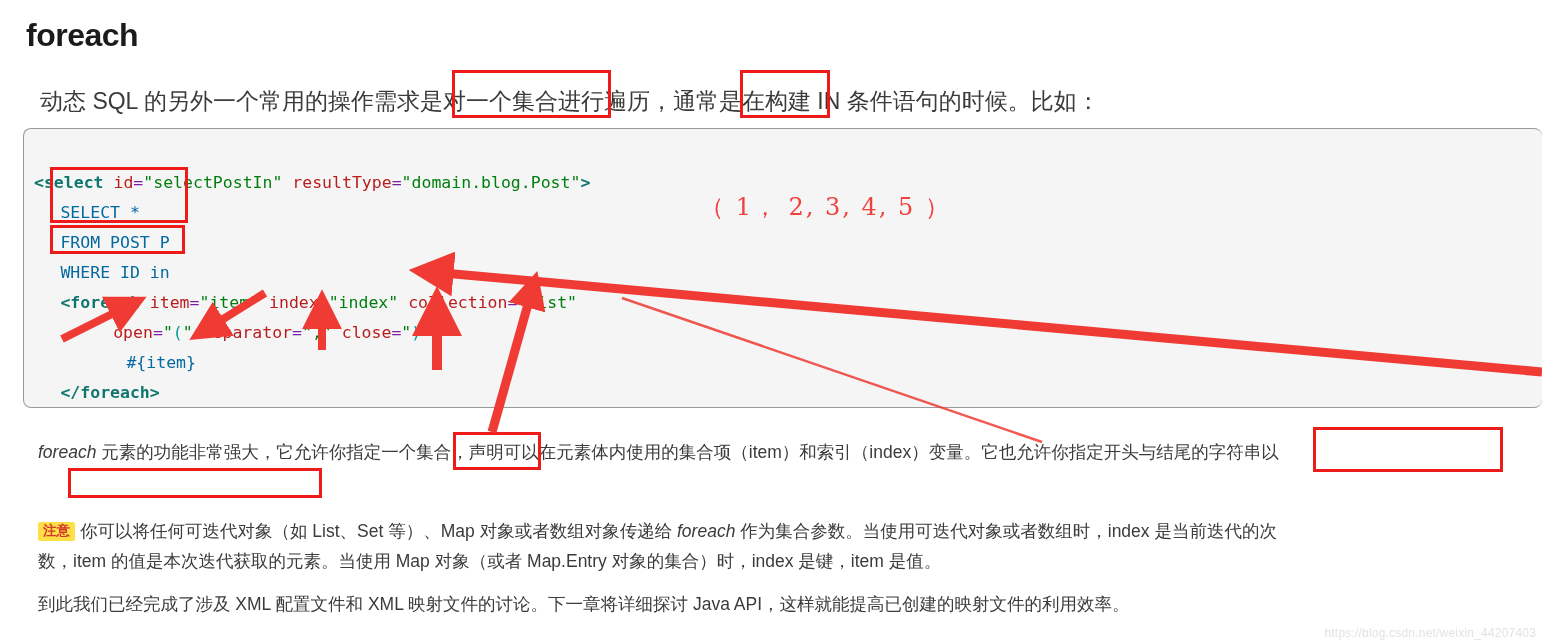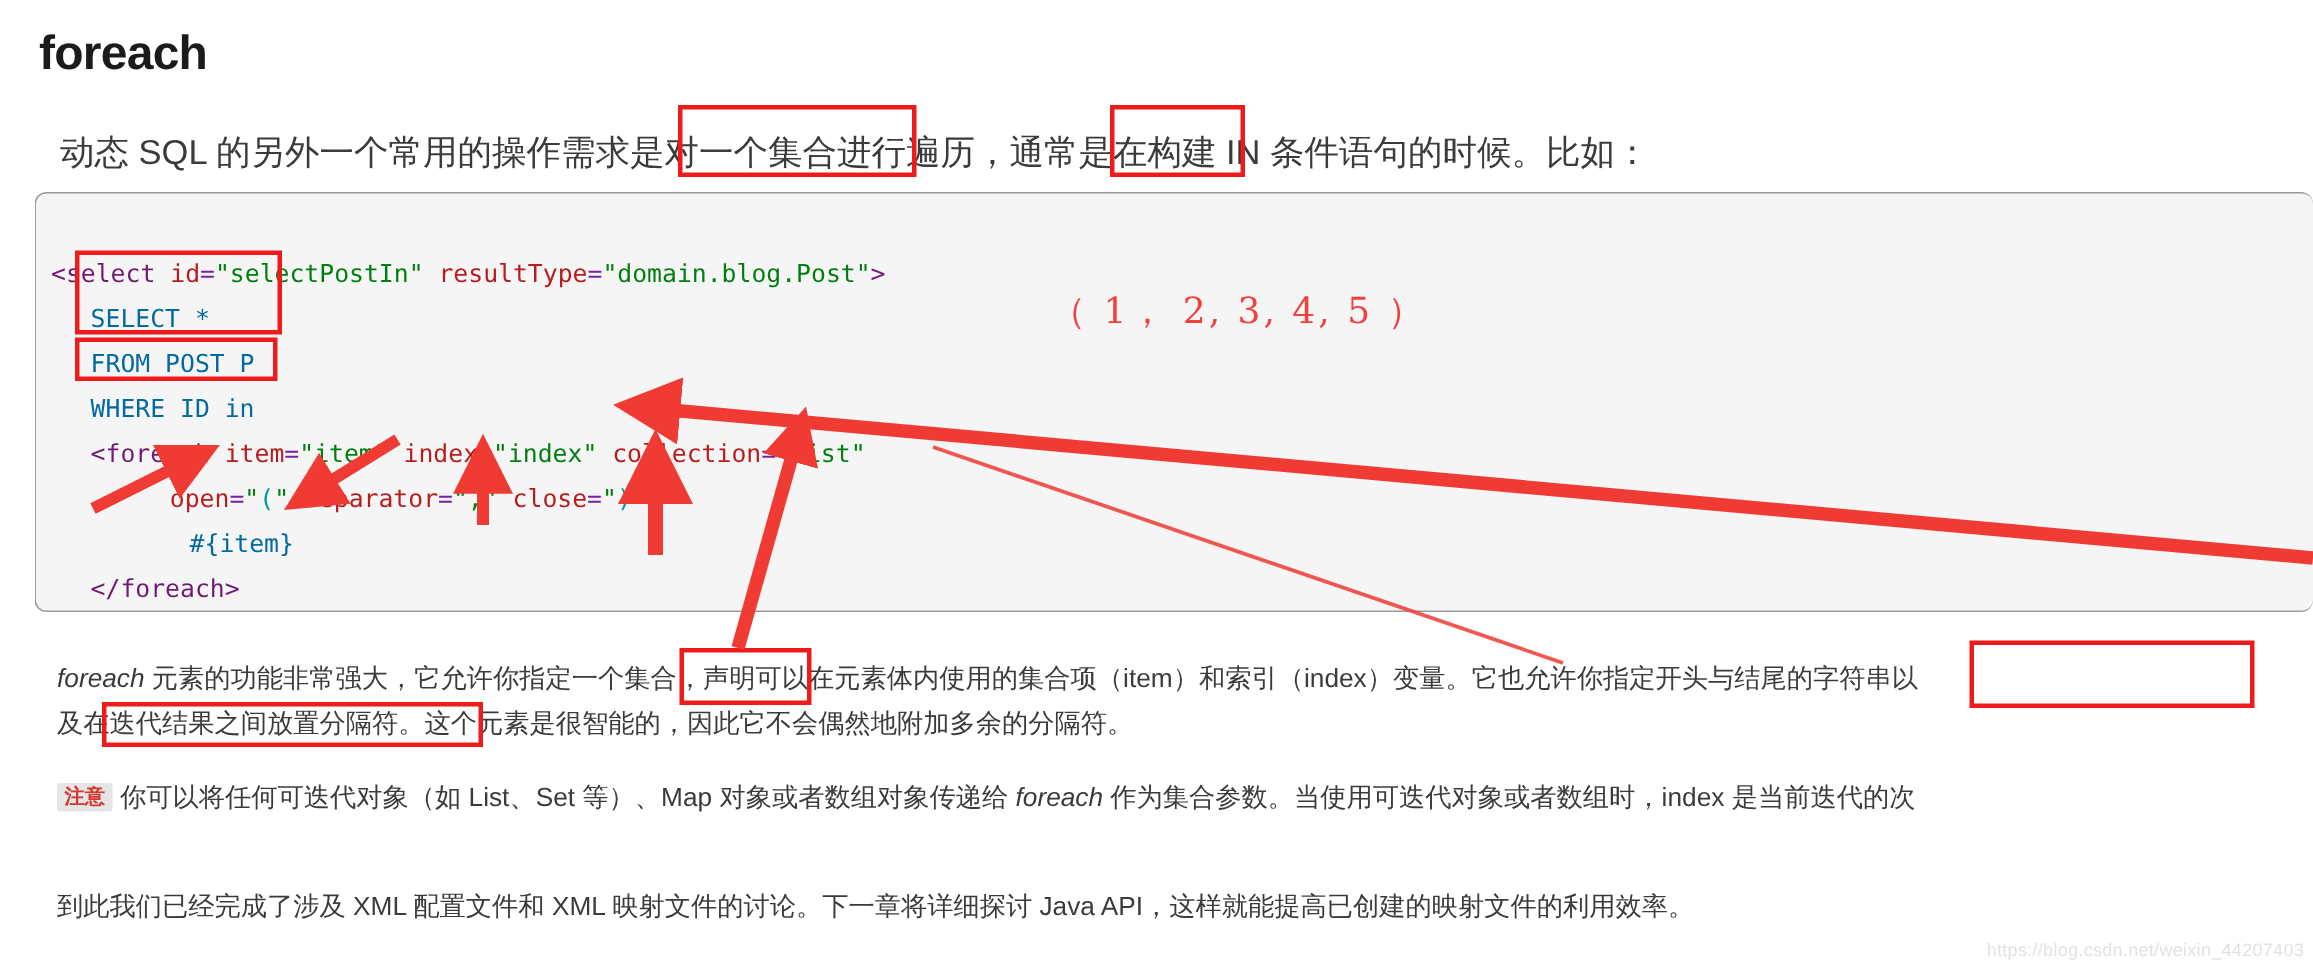--- a/index.html
+++ b/index.html
@@ -57,21 +57,21 @@
   .code-inner {
     position: absolute;
     left: 10px;
     top: 9px;
     font-family: "DejaVu Sans Mono", "Liberation Mono", monospace;
     font-size: 16.5px;
     line-height: 30px;
     white-space: pre;
     color: #111111;
   }
-  .tok-tag    { color: #701a75; }
+  .tok-tag    { color: #0f766e; font-weight: bold; }
   .tok-attr   { color: #b91c1c; }
   .tok-eq     { color: #7a1fa2; }
   .tok-str    { color: #007f0e; }
   .tok-plain  { color: #0369a1; }
   .tok-punc   { color: #009999; }
   .code-line  { display: block; height: 30px; }
   .indent1 { padding-left: 1.6em; }
   .indent3 { padding-left: 4.8em; }
 
   
@@ -105,21 +105,21 @@
     white-space: nowrap;
   }
   .para-foreach { left: 38px; top: 437px; }
   .para-foreach .l2 { display: block; }
   .para-note   { left: 38px; top: 516px; }
   .para-final  { left: 38px; top: 589px; text-align: center; }
   .ital { font-style: italic; }
 
   .note-badge {
     display: inline-block;
-    background: #e5e5e5;
+    background: #fde047;
     color: #d4372e;
     font-size: 13.5px;
     font-weight: bold;
     padding: 2px 5px 3px 5px;
     border-radius: 2px;
     vertical-align: 2px;
     margin-right: 5px;
     line-height: 1;
   }
 
@@ -153,25 +153,25 @@
 <div class="code-block">
   <div class="code-inner">
 <span class="code-line"><span class="tok-tag">&lt;select</span> <span class="tok-attr">id</span><span class="tok-eq">=</span><span class="tok-str">"selectPostIn"</span> <span class="tok-attr">resultType</span><span class="tok-eq">=</span><span class="tok-str">"domain.blog.Post"</span><span class="tok-tag">&gt;</span></span><span class="code-line indent1"><span class="tok-plain">SELECT *</span></span><span class="code-line indent1"><span class="tok-plain">FROM POST P</span></span><span class="code-line indent1"><span class="tok-plain">WHERE ID in</span></span><span class="code-line indent1"><span class="tok-tag">&lt;foreach</span> <span class="tok-attr">item</span><span class="tok-eq">=</span><span class="tok-str">"item"</span> <span class="tok-attr">index</span><span class="tok-eq">=</span><span class="tok-str">"index"</span> <span class="tok-attr">collection</span><span class="tok-eq">=</span><span class="tok-str">"list"</span></span><span class="code-line indent3"><span class="tok-attr">open</span><span class="tok-eq">=</span><span class="tok-str">"</span><span class="tok-punc">(</span><span class="tok-str">"</span> <span class="tok-attr">separator</span><span class="tok-eq">=</span><span class="tok-str">","</span> <span class="tok-attr">close</span><span class="tok-eq">=</span><span class="tok-str">"</span><span class="tok-punc">)</span><span class="tok-str">"</span><span class="tok-tag">&gt;</span></span><span class="code-line" style="padding-left:5.6em"><span class="tok-plain">#{item}</span></span><span class="code-line indent1"><span class="tok-tag">&lt;/foreach&gt;</span></span>
   </div>
 </div>
 
 <div class="hand-note">（ 1， 2, 3, 4, 5 ）</div>
 
 <div class="body-para para-foreach">
   <span class="l1"><span class="ital">foreach</span><span> 元素的功能非常强大，它允许你指定一个集合，声明可以在元素体内使用的集合项（item）和索引（index）变量。它也允许你指定开头与结尾的字符串以</span></span>
-  <span class="l2">及在迭代结果之间放置分隔符。这个元素是很智能的，因此它不会偶然地附加多余的分隔符。</span>
 </div>
 
 <div class="body-para para-note">
   <span class="note-badge">注意</span><span>你可以将任何可迭代对象（如 List、Set 等）、Map 对象或者数组对象传递给 </span><span class="ital">foreach</span><span> 作为集合参数。当使用可迭代对象或者数组时，index 是当前迭代的次</span>
+  <span style="display:block">数，item 的值是本次迭代获取的元素。当使用 Map 对象（或者 Map.Entry 对象的集合）时，index 是键，item 是值。</span>
 </div>
 
 <div class="body-para para-final">到此我们已经完成了涉及 XML 配置文件和 XML 映射文件的讨论。下一章将详细探讨 Java API，这样就能提高已创建的映射文件的利用效率。</div>
 
 <div class="redbox" style="left:452px;  top:70px;  width:159px; height:48px;"></div>
 <div class="redbox" style="left:740px;  top:70px;  width:90px;  height:48px;"></div>
 <div class="redbox" style="left:50px;   top:167px; width:138px; height:56px;"></div>
 <div class="redbox" style="left:50px;   top:225px; width:135px; height:29px;"></div>
 <div class="redbox" style="left:453px;  top:432px; width:88px;  height:38px;"></div>
 <div class="redbox" style="left:68px;   top:468px; width:254px; height:30px;"></div>

